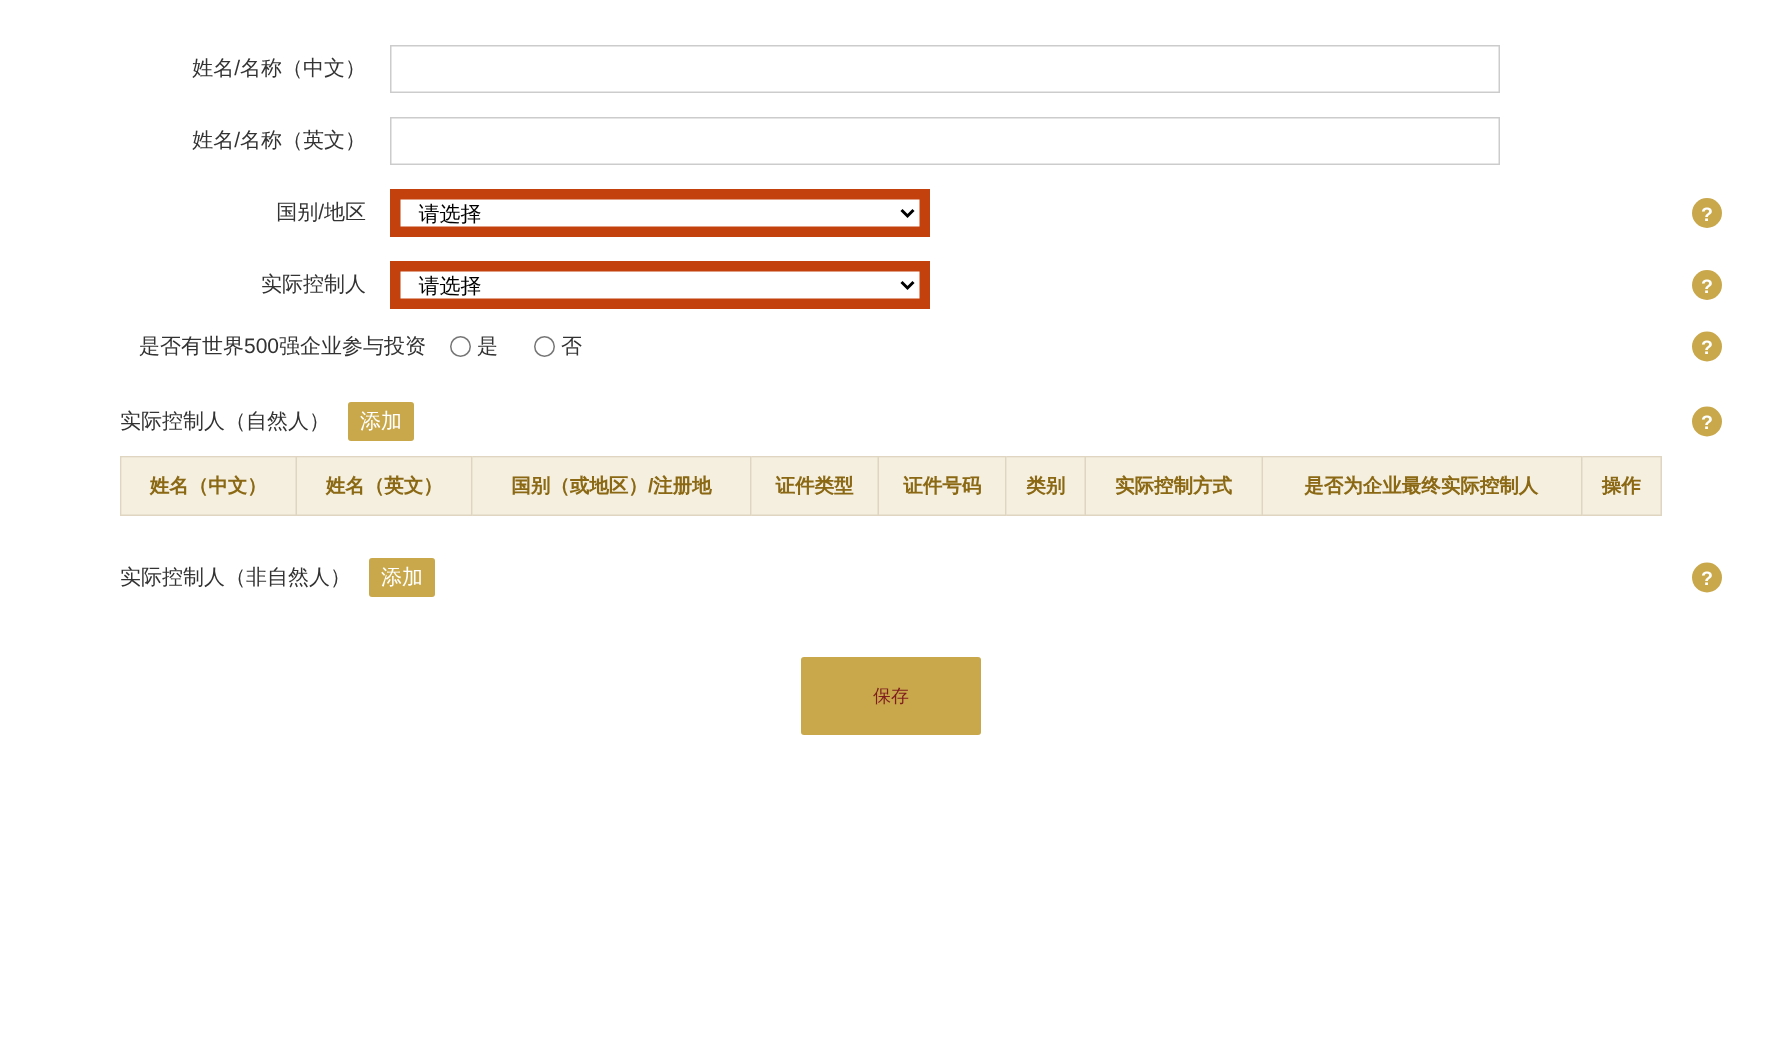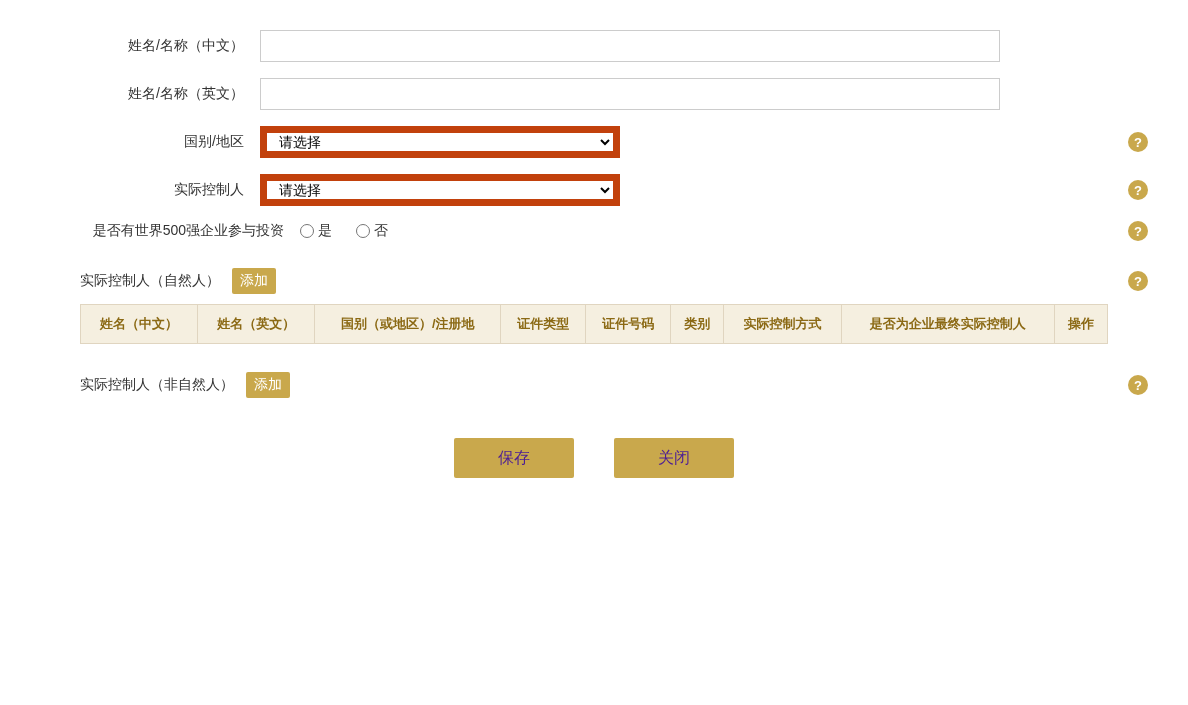--- a/index.html
+++ b/index.html
@@ -151,25 +151,25 @@
 
     .button-row {
       display: flex;
       justify-content: center;
       gap: 40px;
       margin-top: 40px;
     }
 
     .action-btn {
       width: 120px;
-      height: 40px;
-      background: #c9a84c;
-      color: #4c1d95;
+      height: 52px;
+      background: #c9a84c;
+      color: #7f1d1d;
       border: none;
-      font-size: 16px;
+      font-size: 12px;
       cursor: pointer;
       border-radius: 2px;
     }
 
     .help-icon-inline {
       width: 20px;
       height: 20px;
       background: #c9a84c;
       border-radius: 50%;
       color: #fff;
@@ -264,16 +264,15 @@
     <div class="section-header">
       <span class="section-title">实际控制人（非自然人）</span>
       <button class="add-btn">添加</button>
       <div class="help-icon-inline section-help">?</div>
     </div>
 
   </div>
 
   <div class="button-row">
     <button class="action-btn">保存</button>
-    <button class="action-btn">关闭</button>
   </div>
 
 </div>
 
 </body></html>

